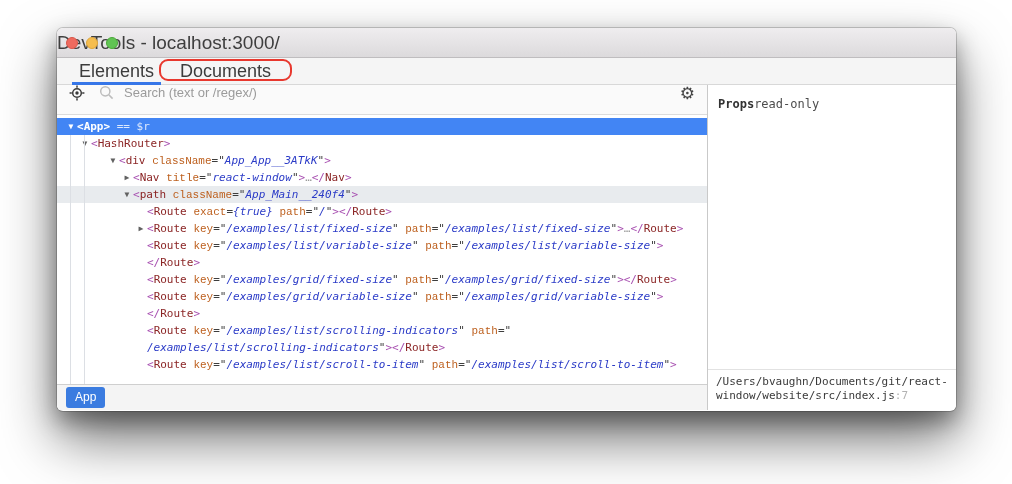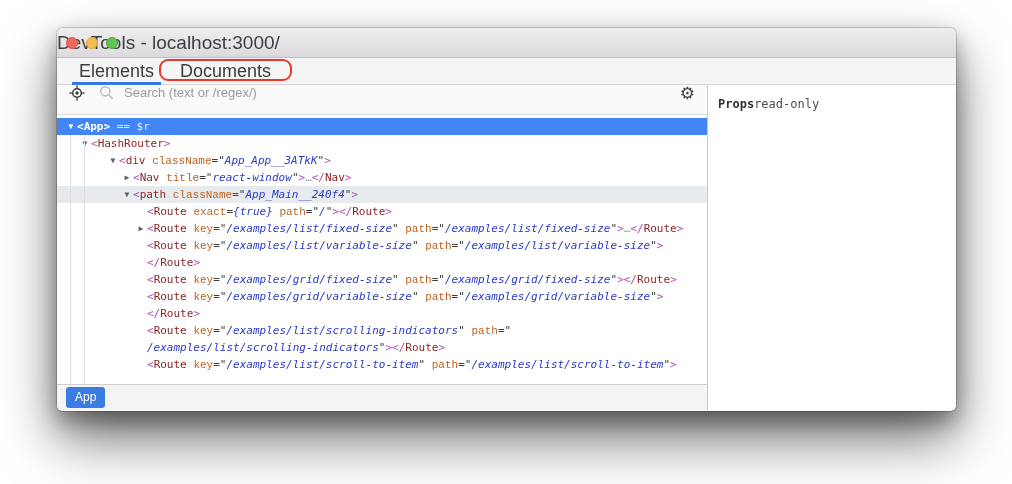--- a/index.html
+++ b/index.html
@@ -156,16 +156,19 @@
 
       <div class="lfooter">
         <span class="badge">App</span>
       </div>
     </div>
 
     <div class="rightpane">
       <div class="props-head">
         <span class="props-title">Props</span><span class="props-mode">read-only</span>
       </div>
+      <div class="source">
+        <span>/Users/bvaughn/Documents/git/react-window/website/src/index.js</span><span class="lineno">:7</span>
+      </div>
     </div>
 
   </div>
 </div>
 
 </body></html>

